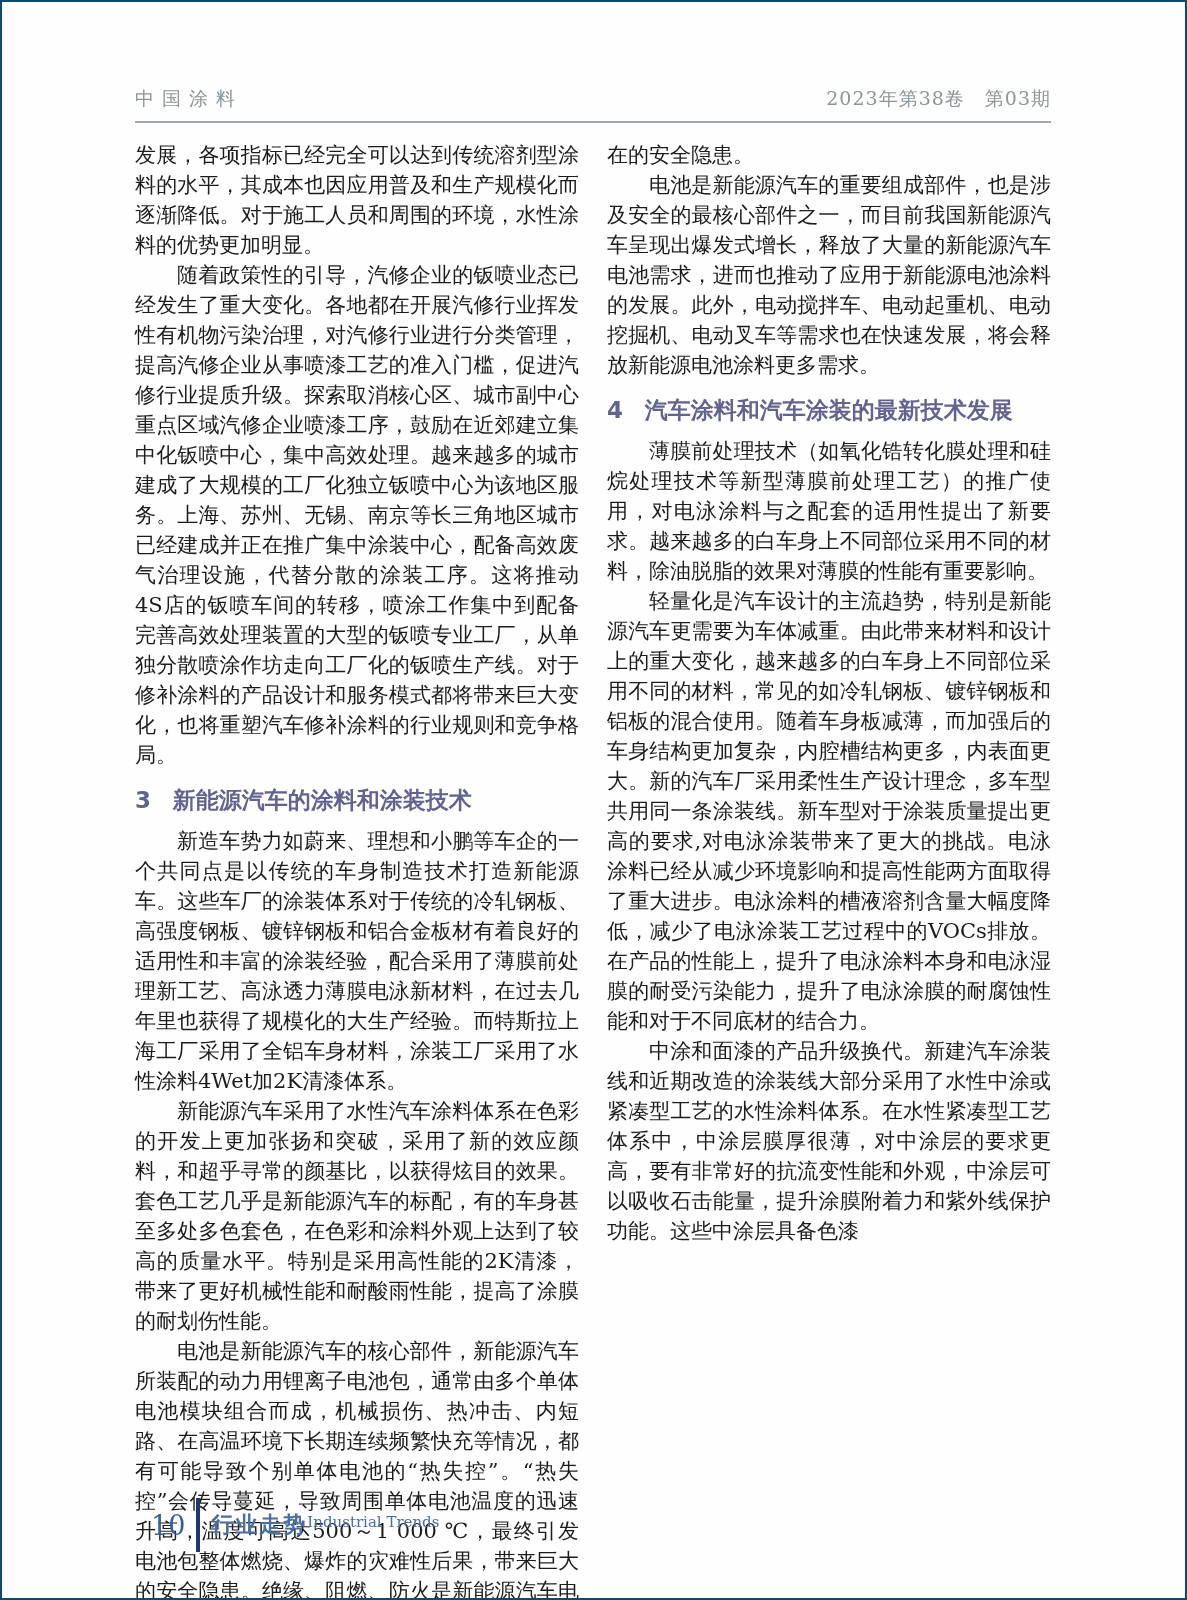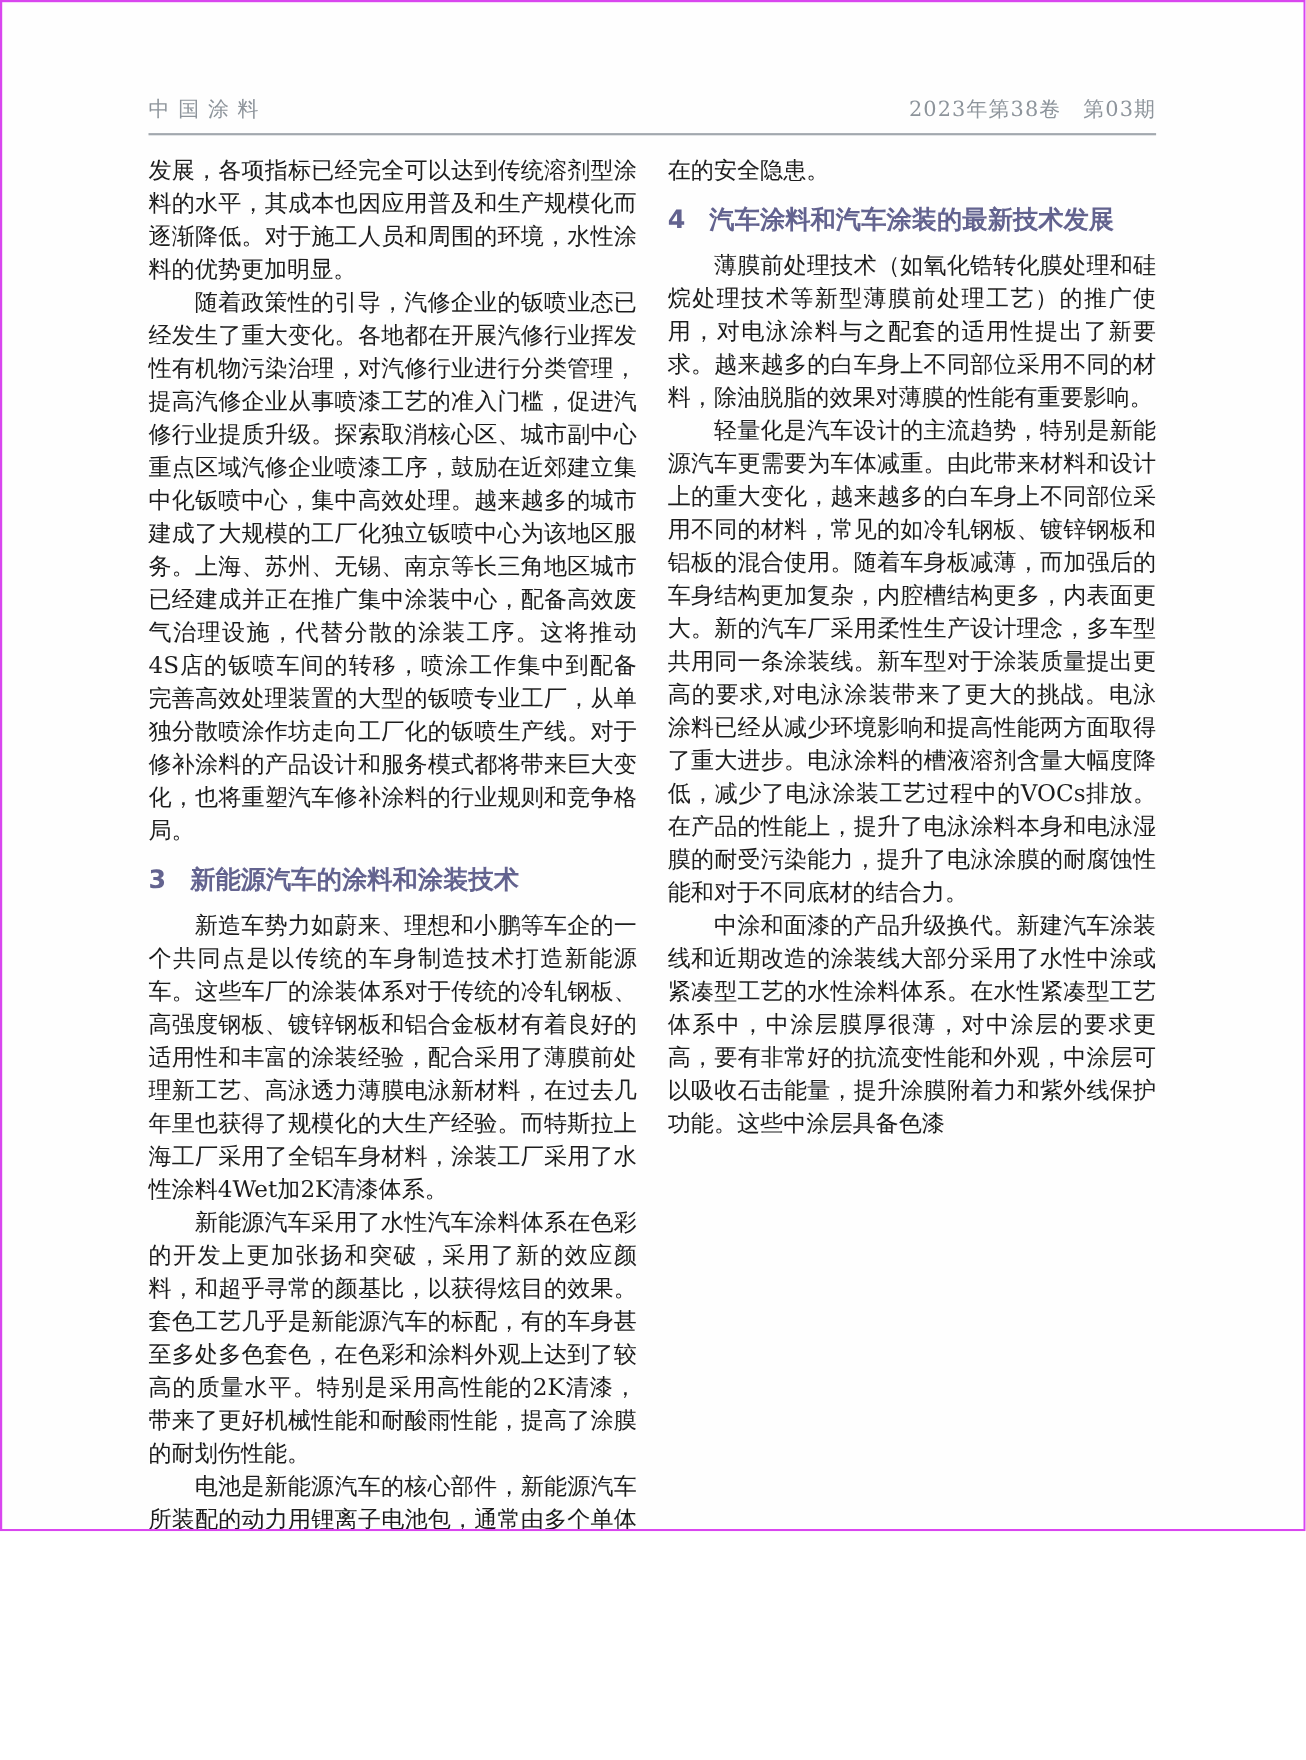--- a/index.html
+++ b/index.html
@@ -1,18 +1,18 @@
 <!DOCTYPE html>
 <html><head>
 <meta charset="utf-8">
 <style>
   html,body{margin:0;padding:0;background:#ffffff;}
   .page{
-    width:1187px;height:1392px;box-sizing:border-box;position:relative;
-    background:#fefefe;border:2px solid #d946ef;overflow:hidden;
+    width:1187px;height:1600px;box-sizing:border-box;position:relative;
+    background:#fefefe;border:2px solid #0c4a6e;overflow:hidden;
     font-family:"DejaVu Serif","Liberation Serif",serif;color:#1c1c1c;
   }
   .header{
     margin:0 134px 0 133px;padding-top:84px;padding-bottom:9px;
     display:flex;justify-content:space-between;align-items:flex-end;
     border-bottom:2px solid #a2a8ae;color:#8d949b;font-size:19px;
   }
   .journal-name{letter-spacing:8px;}
   .issue-info{letter-spacing:1px;}
   .columns{margin:17px 134px 0 133px;display:flex;gap:28px;}
@@ -53,20 +53,21 @@
         <span class="heading-num">3</span>
         <span class="heading-title">新能源汽车的涂料和涂装技术</span>
       </div>
       <p class="para">新造车势力如蔚来、理想和小鹏等车企的一个共同点是以传统的车身制造技术打造新能源车。这些车厂的涂装体系对于传统的冷轧钢板、高强度钢板、镀锌钢板和铝合金板材有着良好的适用性和丰富的涂装经验，配合采用了薄膜前处理新工艺、高泳透力薄膜电泳新材料，在过去几年里也获得了规模化的大生产经验。而特斯拉上海工厂采用了全铝车身材料，涂装工厂采用了水性涂料4Wet加2K清漆体系。</p>
       <p class="para">新能源汽车采用了水性汽车涂料体系在色彩的开发上更加张扬和突破，采用了新的效应颜料，和超乎寻常的颜基比，以获得炫目的效果。套色工艺几乎是新能源汽车的标配，有的车身甚至多处多色套色，在色彩和涂料外观上达到了较高的质量水平。特别是采用高性能的2K清漆，带来了更好机械性能和耐酸雨性能，提高了涂膜的耐划伤性能。</p>
       <p class="para">电池是新能源汽车的核心部件，新能源汽车所装配的动力用锂离子电池包，通常由多个单体电池模块组合而成，机械损伤、热冲击、内短路、在高温环境下长期连续频繁快充等情况，都有可能导致个别单体电池的“热失控”。“热失控”会传导蔓延，导致周围单体电池温度的迅速升高，温度可高达500～1 000 ℃，最终引发电池包整体燃烧、爆炸的灾难性后果，带来巨大的安全隐患。绝缘、阻燃、防火是新能源汽车电池必须具备的安全性需求，而新能源汽车电池涂料具有防火绝缘等特殊功能正好可以消除新能源汽车电池存</p>
     </div>
 
     <div class="column">
       <p class="para no-indent">在的安全隐患。</p>
+      <p class="para">电池是新能源汽车的重要组成部件，也是涉及安全的最核心部件之一，而目前我国新能源汽车呈现出爆发式增长，释放了大量的新能源汽车电池需求，进而也推动了应用于新能源电池涂料的发展。此外，电动搅拌车、电动起重机、电动挖掘机、电动叉车等需求也在快速发展，将会释放新能源电池涂料更多需求。</p>
       <div class="section-heading">
         <span class="heading-num">4</span>
         <span class="heading-title">汽车涂料和汽车涂装的最新技术发展</span>
       </div>
       <p class="para">薄膜前处理技术（如氧化锆转化膜处理和硅烷处理技术等新型薄膜前处理工艺）的推广使用，对电泳涂料与之配套的适用性提出了新要求。越来越多的白车身上不同部位采用不同的材料，除油脱脂的效果对薄膜的性能有重要影响。</p>
       <p class="para">轻量化是汽车设计的主流趋势，特别是新能源汽车更需要为车体减重。由此带来材料和设计上的重大变化，越来越多的白车身上不同部位采用不同的材料，常见的如冷轧钢板、镀锌钢板和铝板的混合使用。随着车身板减薄，而加强后的车身结构更加复杂，内腔槽结构更多，内表面更大。新的汽车厂采用柔性生产设计理念，多车型共用同一条涂装线。新车型对于涂装质量提出更高的要求,对电泳涂装带来了更大的挑战。电泳涂料已经从减少环境影响和提高性能两方面取得了重大进步。电泳涂料的槽液溶剂含量大幅度降低，减少了电泳涂装工艺过程中的VOCs排放。在产品的性能上，提升了电泳涂料本身和电泳湿膜的耐受污染能力，提升了电泳涂膜的耐腐蚀性能和对于不同底材的结合力。</p>
       <p class="para">中涂和面漆的产品升级换代。新建汽车涂装线和近期改造的涂装线大部分采用了水性中涂或紧凑型工艺的水性涂料体系。在水性紧凑型工艺体系中，中涂层膜厚很薄，对中涂层的要求更高，要有非常好的抗流变性能和外观，中涂层可以吸收石击能量，提升涂膜附着力和紫外线保护功能。这些中涂层具备色漆</p>
     </div>
 
   </div>

